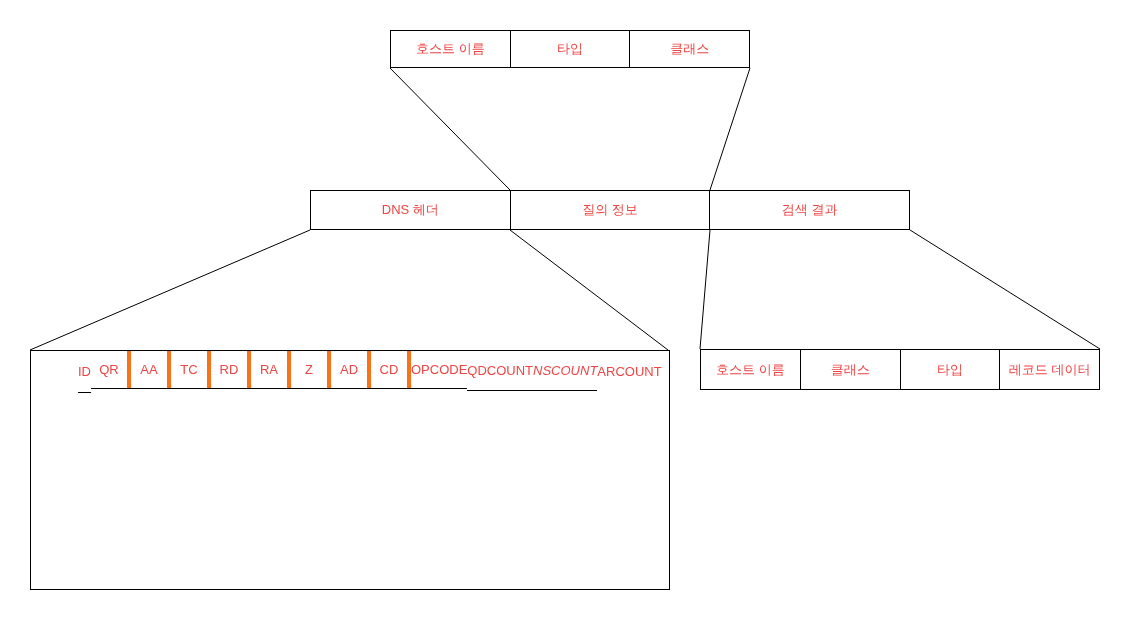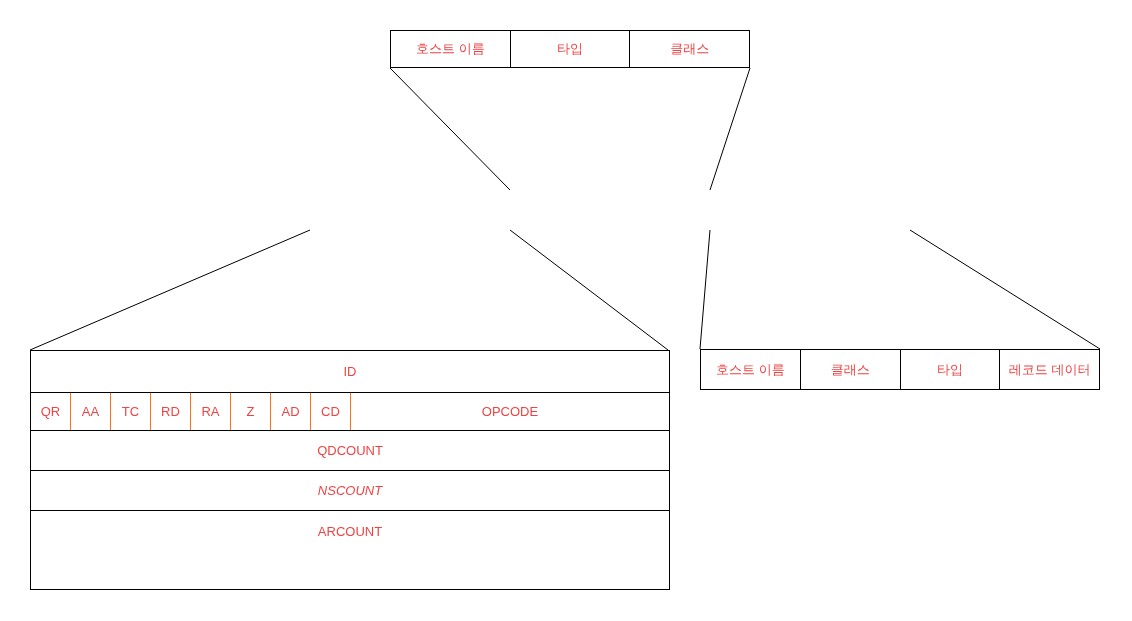--- a/index.html
+++ b/index.html
@@ -36,38 +36,39 @@
     white-space: nowrap;
   }
   .box .cell:last-child { border-right: none; }
 
   .tbl {
     position: absolute;
     border: 1px solid #000;
     box-sizing: border-box;
     background: #fff;
     display: flex;
-    flex-direction: column;
+    flex-direction: row;
+    padding-left: 47px;
   }
   .tbl .row {
     display: flex;
     border-bottom: 1px solid #000;
     box-sizing: border-box;
     align-items: stretch;
   }
   .tbl .row:last-child { border-bottom: none; }
   .tbl .row.full {
     align-items: center;
     justify-content: center;
   }
   .tbl .row .cell {
     display: flex;
     align-items: center;
     justify-content: center;
-    border-right: 1px solid #f97316;
+    border-right: 4px solid #f97316;
     box-sizing: border-box;
     white-space: nowrap;
   }
   .tbl .row .cell:last-child { border-right: none; flex: 1; }
 </style>
 </head>
 <body>
 
 <div class="canvas">
 
@@ -79,20 +80,25 @@
     <line x1="710" y1="230" x2="700" y2="349" stroke="#000" stroke-width="1"></line>
     <line x1="910" y1="230" x2="1100" y2="349" stroke="#000" stroke-width="1"></line>
   </svg>
 
   <div class="box" style="left:390px; top:30px; width:360px; height:38px;">
     <div class="cell">호스트 이름</div>
     <div class="cell">타입</div>
     <div class="cell">클래스</div>
   </div>
 
+  <div class="box" style="left:310px; top:190px; width:600px; height:40px;">
+    <div class="cell">DNS 헤더</div>
+    <div class="cell">질의 정보</div>
+    <div class="cell">검색 결과</div>
+  </div>
 
   <div class="tbl" style="left:30px; top:350px; width:640px; height:240px;">
     <div class="row full" style="height:42px;">
       <span>ID</span>
     </div>
     <div class="row" style="height:38px;">
       <div class="cell" style="width:40px;">QR</div>
       <div class="cell" style="width:40px;">AA</div>
       <div class="cell" style="width:40px;">TC</div>
       <div class="cell" style="width:40px;">RD</div>

